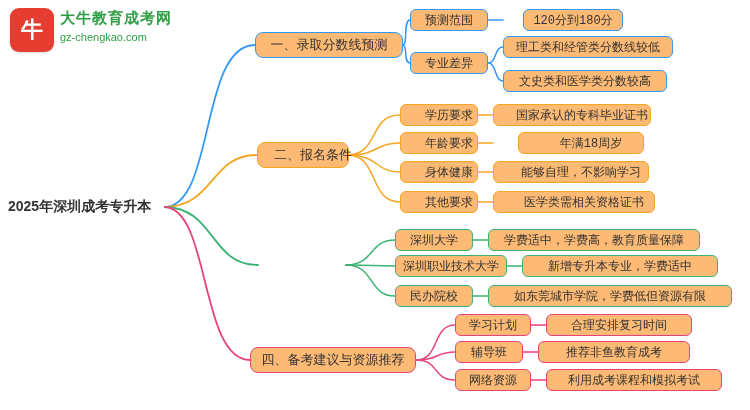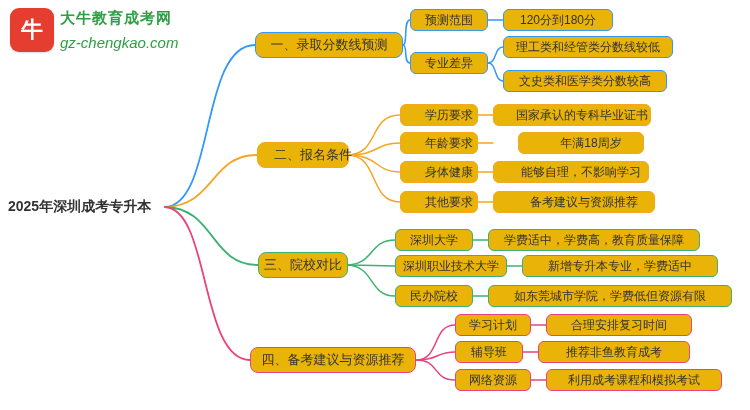--- a/index.html
+++ b/index.html
@@ -4,44 +4,44 @@
 <style>
   html,body{margin:0;padding:0;}
   body{
     width:750px;height:410px;position:relative;overflow:hidden;
     background:#ffffff;
     font-family:"Liberation Sans","DejaVu Sans",sans-serif;
   }
   #stage{position:absolute;inset:0;width:750px;height:410px;}
   svg.wires{position:absolute;left:0;top:0;width:750px;height:410px;pointer-events:none;}
   .node{
-    position:absolute;box-sizing:border-box;background:#eab308;
+    position:absolute;box-sizing:border-box;background:#fdba74;
     display:flex;align-items:center;justify-content:center;
-    white-space:nowrap;color:#333;border-style:solid;
+    white-space:nowrap;color:#333;border-style:solid;font-family:Liberation Mono, monospace;
   }
   .main{height:26px;border-width:1.6px;border-radius:8px;font-size:13px;}
   .sub,.val{height:22px;border-width:1.3px;border-radius:6px;font-size:12px;}
   .blue  {border-color:#3498f5;}
   .orange{border-color:#f5a623;padding-left:20px;}
   .green {border-color:#3bb273;}
   .pink  {border-color:#e8447a;}
   .root{
     position:absolute;left:8px;top:196px;width:156px;height:22px;
     display:flex;align-items:center;font-size:14px;font-weight:bold;color:#333;
   }
   .logo{position:absolute;left:10px;top:8px;display:flex;align-items:flex-start;}
   .logo-box{
     width:44px;height:44px;border-radius:9px;background:#e53e30;
     display:flex;align-items:center;justify-content:center;flex:0 0 auto;
     box-shadow:0 1px 2px rgba(0,0,0,.15);
   }
   .logo-box span{color:#fff;font-size:22px;font-weight:bold;line-height:1;}
   .logo-text{margin-left:6px;display:flex;flex-direction:column;}
   .site-name{color:#2f9e44;font-size:15px;font-weight:bold;letter-spacing:1px;line-height:20px;}
-  .site-url{color:#2f9e44;font-size:15px;line-height:14px;margin-top:8px;font-style:italic;}
+  .site-url{color:#2f9e44;font-size:11px;line-height:14px;margin-top:2px;}
 </style>
 </head>
 <body>
 
 <div id="stage">
 
   <svg class="wires" viewBox="0 0 750 410" fill="none" stroke-linecap="round">
 
     <path d="M 165 207 C 215 205, 200 45, 255 45" stroke="#3498f5" stroke-width="1.8"></path>
     <path d="M 165 207 C 215 206, 210 155, 257 155" stroke="#f5a623" stroke-width="1.8"></path>
@@ -85,36 +85,35 @@
     <div class="logo-text">
       <span class="site-name">大牛教育成考网</span>
       <span class="site-url">gz-chengkao.com</span>
     </div>
   </div>
 
   <div class="root">2025年深圳成考专升本</div>
 
   <div class="node main blue" style="left:255px;top:32px;width:148px;">一、录取分数线预测</div>
   <div class="node sub blue" style="left:410px;top:9px;width:78px;">预测范围</div>
-  <div class="node val blue" style="left:503px;top:9px;width:110px;">120分到180分</div>
+  <div class="node val blue" style="left:523px;top:9px;width:100px;">120分到180分</div>
   <div class="node val blue" style="left:503px;top:36px;width:170px;">理工类和经管类分数线较低</div>
   <div class="node sub blue" style="left:410px;top:52px;width:78px;">专业差异</div>
   <div class="node val blue" style="left:503px;top:70px;width:164px;">文史类和医学类分数较高</div>
 
   <div class="node main orange" style="left:257px;top:142px;width:92px;">二、报名条件</div>
   <div class="node sub orange" style="left:400px;top:104px;width:78px;">学历要求</div>
   <div class="node val orange" style="left:493px;top:104px;width:158px;">国家承认的专科毕业证书</div>
   <div class="node sub orange" style="left:400px;top:132px;width:78px;">年龄要求</div>
   <div class="node val orange" style="left:493px;top:132px;width:126px;margin-left:25px;">年满18周岁</div>
   <div class="node sub orange" style="left:400px;top:161px;width:78px;">身体健康</div>
   <div class="node val orange" style="left:493px;top:161px;width:156px;">能够自理，不影响学习</div>
   <div class="node sub orange" style="left:400px;top:191px;width:78px;">其他要求</div>
-  <div class="node val orange" style="left:493px;top:191px;width:162px;">备考建议与资源推荐</div>
+  <div class="node val orange" style="left:493px;top:191px;width:162px;">医学类需相关资格证书</div>
 
-  <div class="node main green" style="left:258px;top:252px;width:90px;">三、院校对比</div>
   <div class="node sub green" style="left:395px;top:229px;width:78px;">深圳大学</div>
   <div class="node val green" style="left:488px;top:229px;width:212px;">学费适中，学费高，教育质量保障</div>
   <div class="node sub green" style="left:395px;top:255px;width:112px;">深圳职业技术大学</div>
   <div class="node val green" style="left:522px;top:255px;width:196px;">新增专升本专业，学费适中</div>
   <div class="node sub green" style="left:395px;top:285px;width:78px;">民办院校</div>
   <div class="node val green" style="left:488px;top:285px;width:244px;">如东莞城市学院，学费低但资源有限</div>
 
   <div class="node main pink" style="left:250px;top:347px;width:166px;">四、备考建议与资源推荐</div>
   <div class="node sub pink" style="left:455px;top:314px;width:76px;">学习计划</div>
   <div class="node val pink" style="left:546px;top:314px;width:146px;">合理安排复习时间</div>

